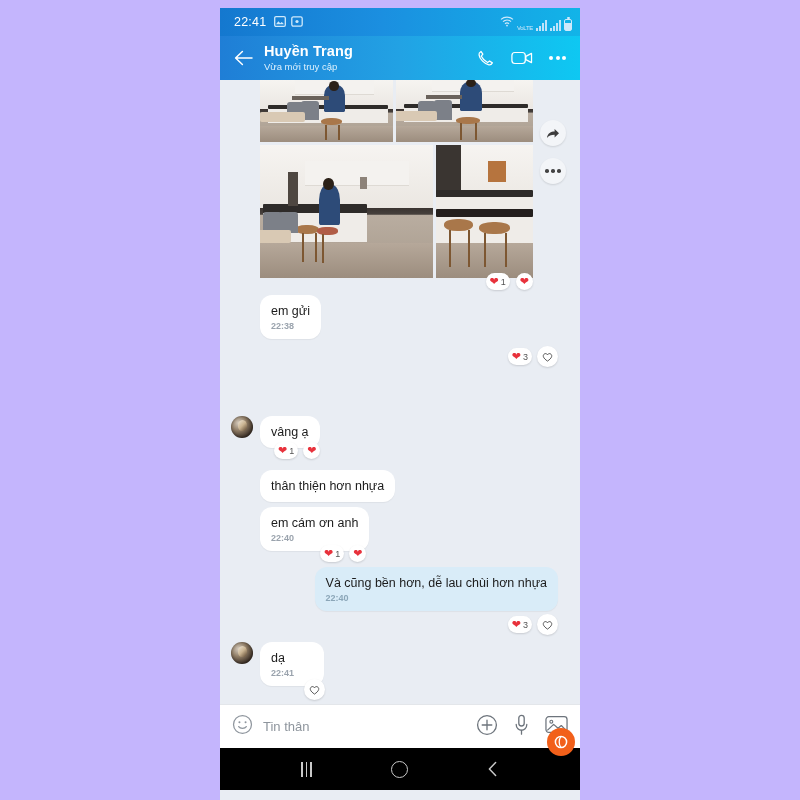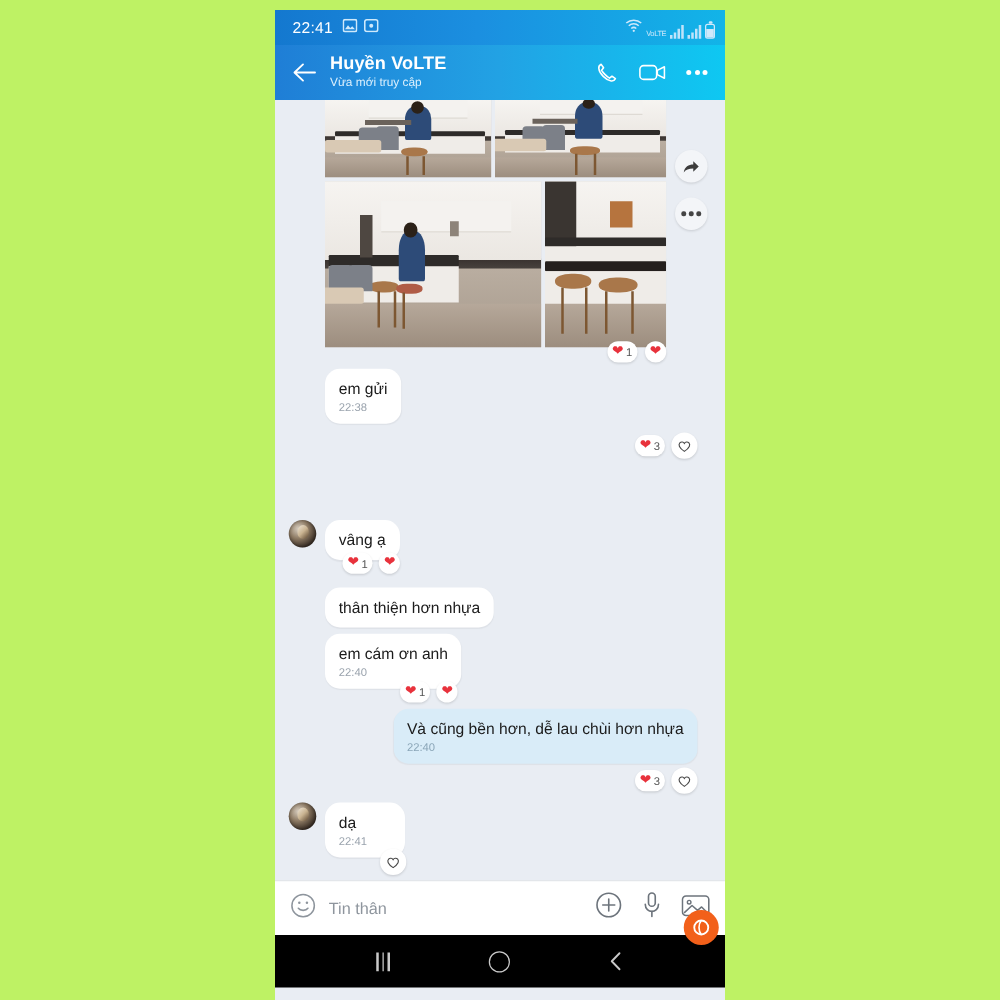--- a/index.html
+++ b/index.html
@@ -10,21 +10,21 @@
   body {
     width: 800px;
     height: 800px;
     font-family: "Liberation Sans", sans-serif;
     overflow: hidden;
   }
   .page {
     position: relative;
     width: 800px;
     height: 800px;
-    background: #bef264;
+    background: #c4b5fd;
   }
   .phone {
     position: absolute;
     left: 220px;
     top: 8px;
     width: 360px;
     height: 792px;
     background: #e9edf3;
     overflow: hidden;
   }
@@ -327,20 +327,21 @@
     font-size: 12.5px;
     color: #1b1b1b;
     line-height: 16px;
     white-space: nowrap;
   }
   .btime {
     font-size: 9px;
     color: #9aa3ad;
     line-height: 13px;
     margin-top: 1px;
+    font-weight: bold;
   }
   .bubble.out .btime { color: #8ba6b8; }
 
   .reactions {
     display: flex;
     gap: 5px;
     margin-top: -5px;
   }
   .rchip {
     background: #ffffff;
@@ -474,21 +475,21 @@
     </div>
   </div>
 
   <div class="apphead">
     <div class="back-btn">
       <svg width="19" height="16" viewBox="0 0 19 16">
             <path d="M8.4 1.5 L1.6 8 L8.4 14.5 M1.8 8 H18" fill="none" stroke="#ffffff" stroke-width="1.5" stroke-linecap="round" stroke-linejoin="round"></path>
           </svg>
     </div>
     <div class="head-texts">
-      <div class="head-title">Huyền VoLTE</div>
+      <div class="head-title">Huyền Trang</div>
       <div class="head-sub">Vừa mới truy cập</div>
     </div>
     <div class="head-actions">
       <span class="head-icon">
         <svg width="19" height="19" viewBox="0 0 20 20">
               <path d="M5.2 2.6 C4 3.2 3 4.6 3.2 6.1 C3.7 10.5 9.2 16 13.6 16.6 C15.2 16.8 16.6 15.8 17.2 14.6 L14.3 12.6 L12.2 14.2 C10.2 13.2 6.6 9.6 5.6 7.6 L7.2 5.5 Z" fill="none" stroke="#ffffff" stroke-width="1.35" stroke-linejoin="round"></path>
             </svg>
       </span>
       <span class="head-icon">
         <svg width="22" height="18" viewBox="0 0 24 18">

